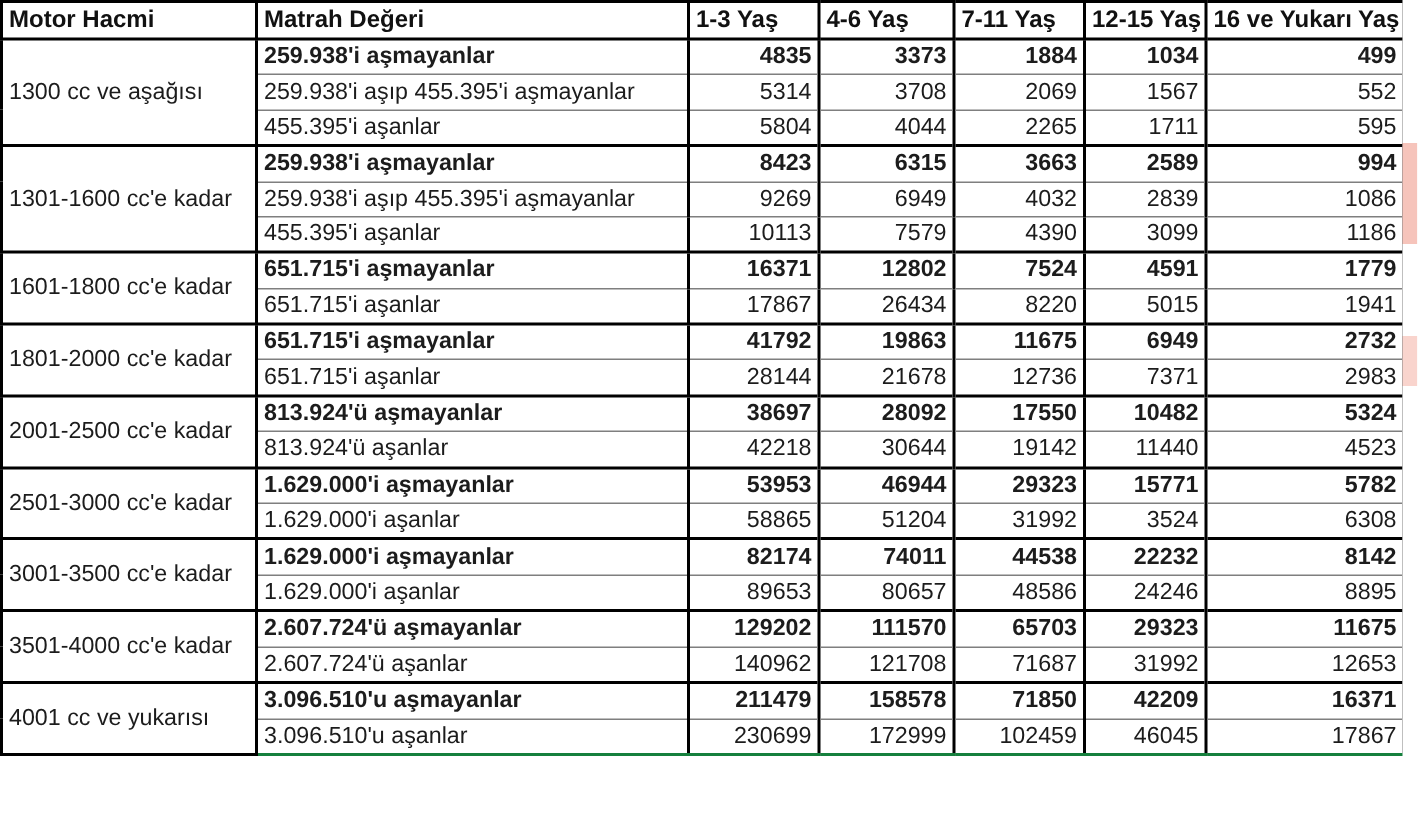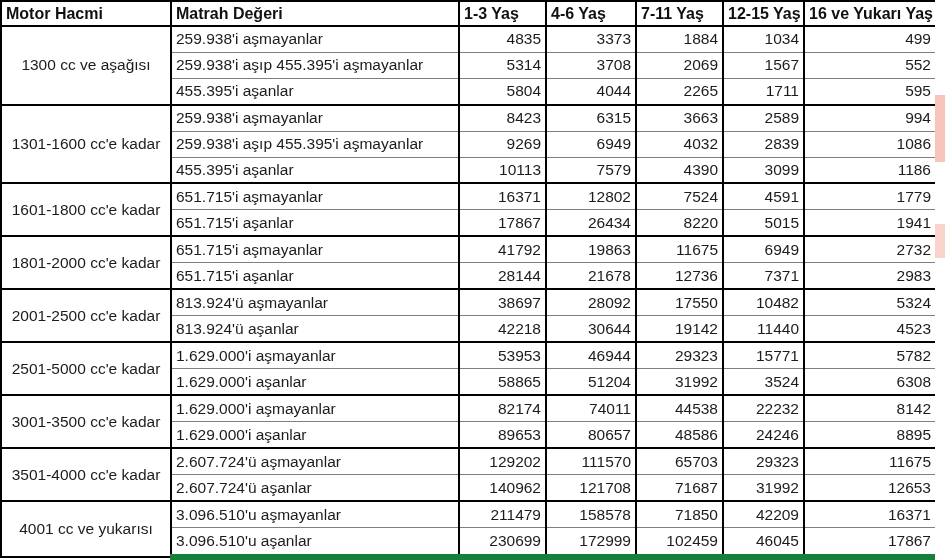--- a/index.html
+++ b/index.html
@@ -13,21 +13,21 @@
     height: 560px;
     background: #ffffff;
     overflow: hidden;
     font-family: "Liberation Sans", sans-serif;
   }
   table.data-table {
     position: absolute;
     left: 0;
     top: 0;
     width: 935px;
-    height: 560px;
+    height: 504px;
     border-collapse: collapse;
     table-layout: fixed;
     background: #ffffff;
   }
   table.data-table td, table.data-table th {
     border-left: 2px solid #000000;
     border-right: 2px solid #000000;
     padding: 0 4px;
     font-size: 15.5px;
     color: #1c1c1c;
@@ -38,42 +38,42 @@
   table.data-table th {
     font-weight: bold;
     text-align: left;
     font-size: 16px;
     color: #111111;
     border-top: 2px solid #000000;
     border-bottom: 2px solid #000000;
     height: 23px;
   }
   td.engine-cell {
-    text-align: center;
     border-top: 2px solid #000000;
     border-bottom: 2px solid #000000;
     padding: 0 1px;
   }
   td.matrah-cell {
     text-align: left;
   }
   td.value-cell {
     text-align: right;
     padding-right: 5px;
   }
   tr.group-start td.matrah-cell,
   tr.group-start td.value-cell {
     border-top: 2px solid #000000;
+    font-weight: bold;
   }
   tr.group-inner td.matrah-cell,
   tr.group-inner td.value-cell {
     border-top: 1px solid #7f7f7f;
   }
   tr.last-row td {
-    border-bottom: 6px solid #15803d;
+    border-bottom: 2px solid #15803d;
   }
   .right-sliver {
     position: absolute;
     left: 935px;
     top: 0;
     width: 10px;
     height: 560px;
     background:
       linear-gradient(to bottom,
         #ffffff 0%, #ffffff 17%,
@@ -204,21 +204,21 @@
         </tr>
         <tr class="group-inner">
           <td class="matrah-cell">813.924'ü aşanlar</td>
           <td class="value-cell">42218</td>
           <td class="value-cell">30644</td>
           <td class="value-cell">19142</td>
           <td class="value-cell">11440</td>
           <td class="value-cell">4523</td>
         </tr>
         <tr class="group-start">
-          <td class="engine-cell" rowspan="2">2501-5000 cc'e kadar</td>
+          <td class="engine-cell" rowspan="2">2501-3000 cc'e kadar</td>
           <td class="matrah-cell">1.629.000'i aşmayanlar</td>
           <td class="value-cell">53953</td>
           <td class="value-cell">46944</td>
           <td class="value-cell">29323</td>
           <td class="value-cell">15771</td>
           <td class="value-cell">5782</td>
         </tr>
         <tr class="group-inner">
           <td class="matrah-cell">1.629.000'i aşanlar</td>
           <td class="value-cell">58865</td>

